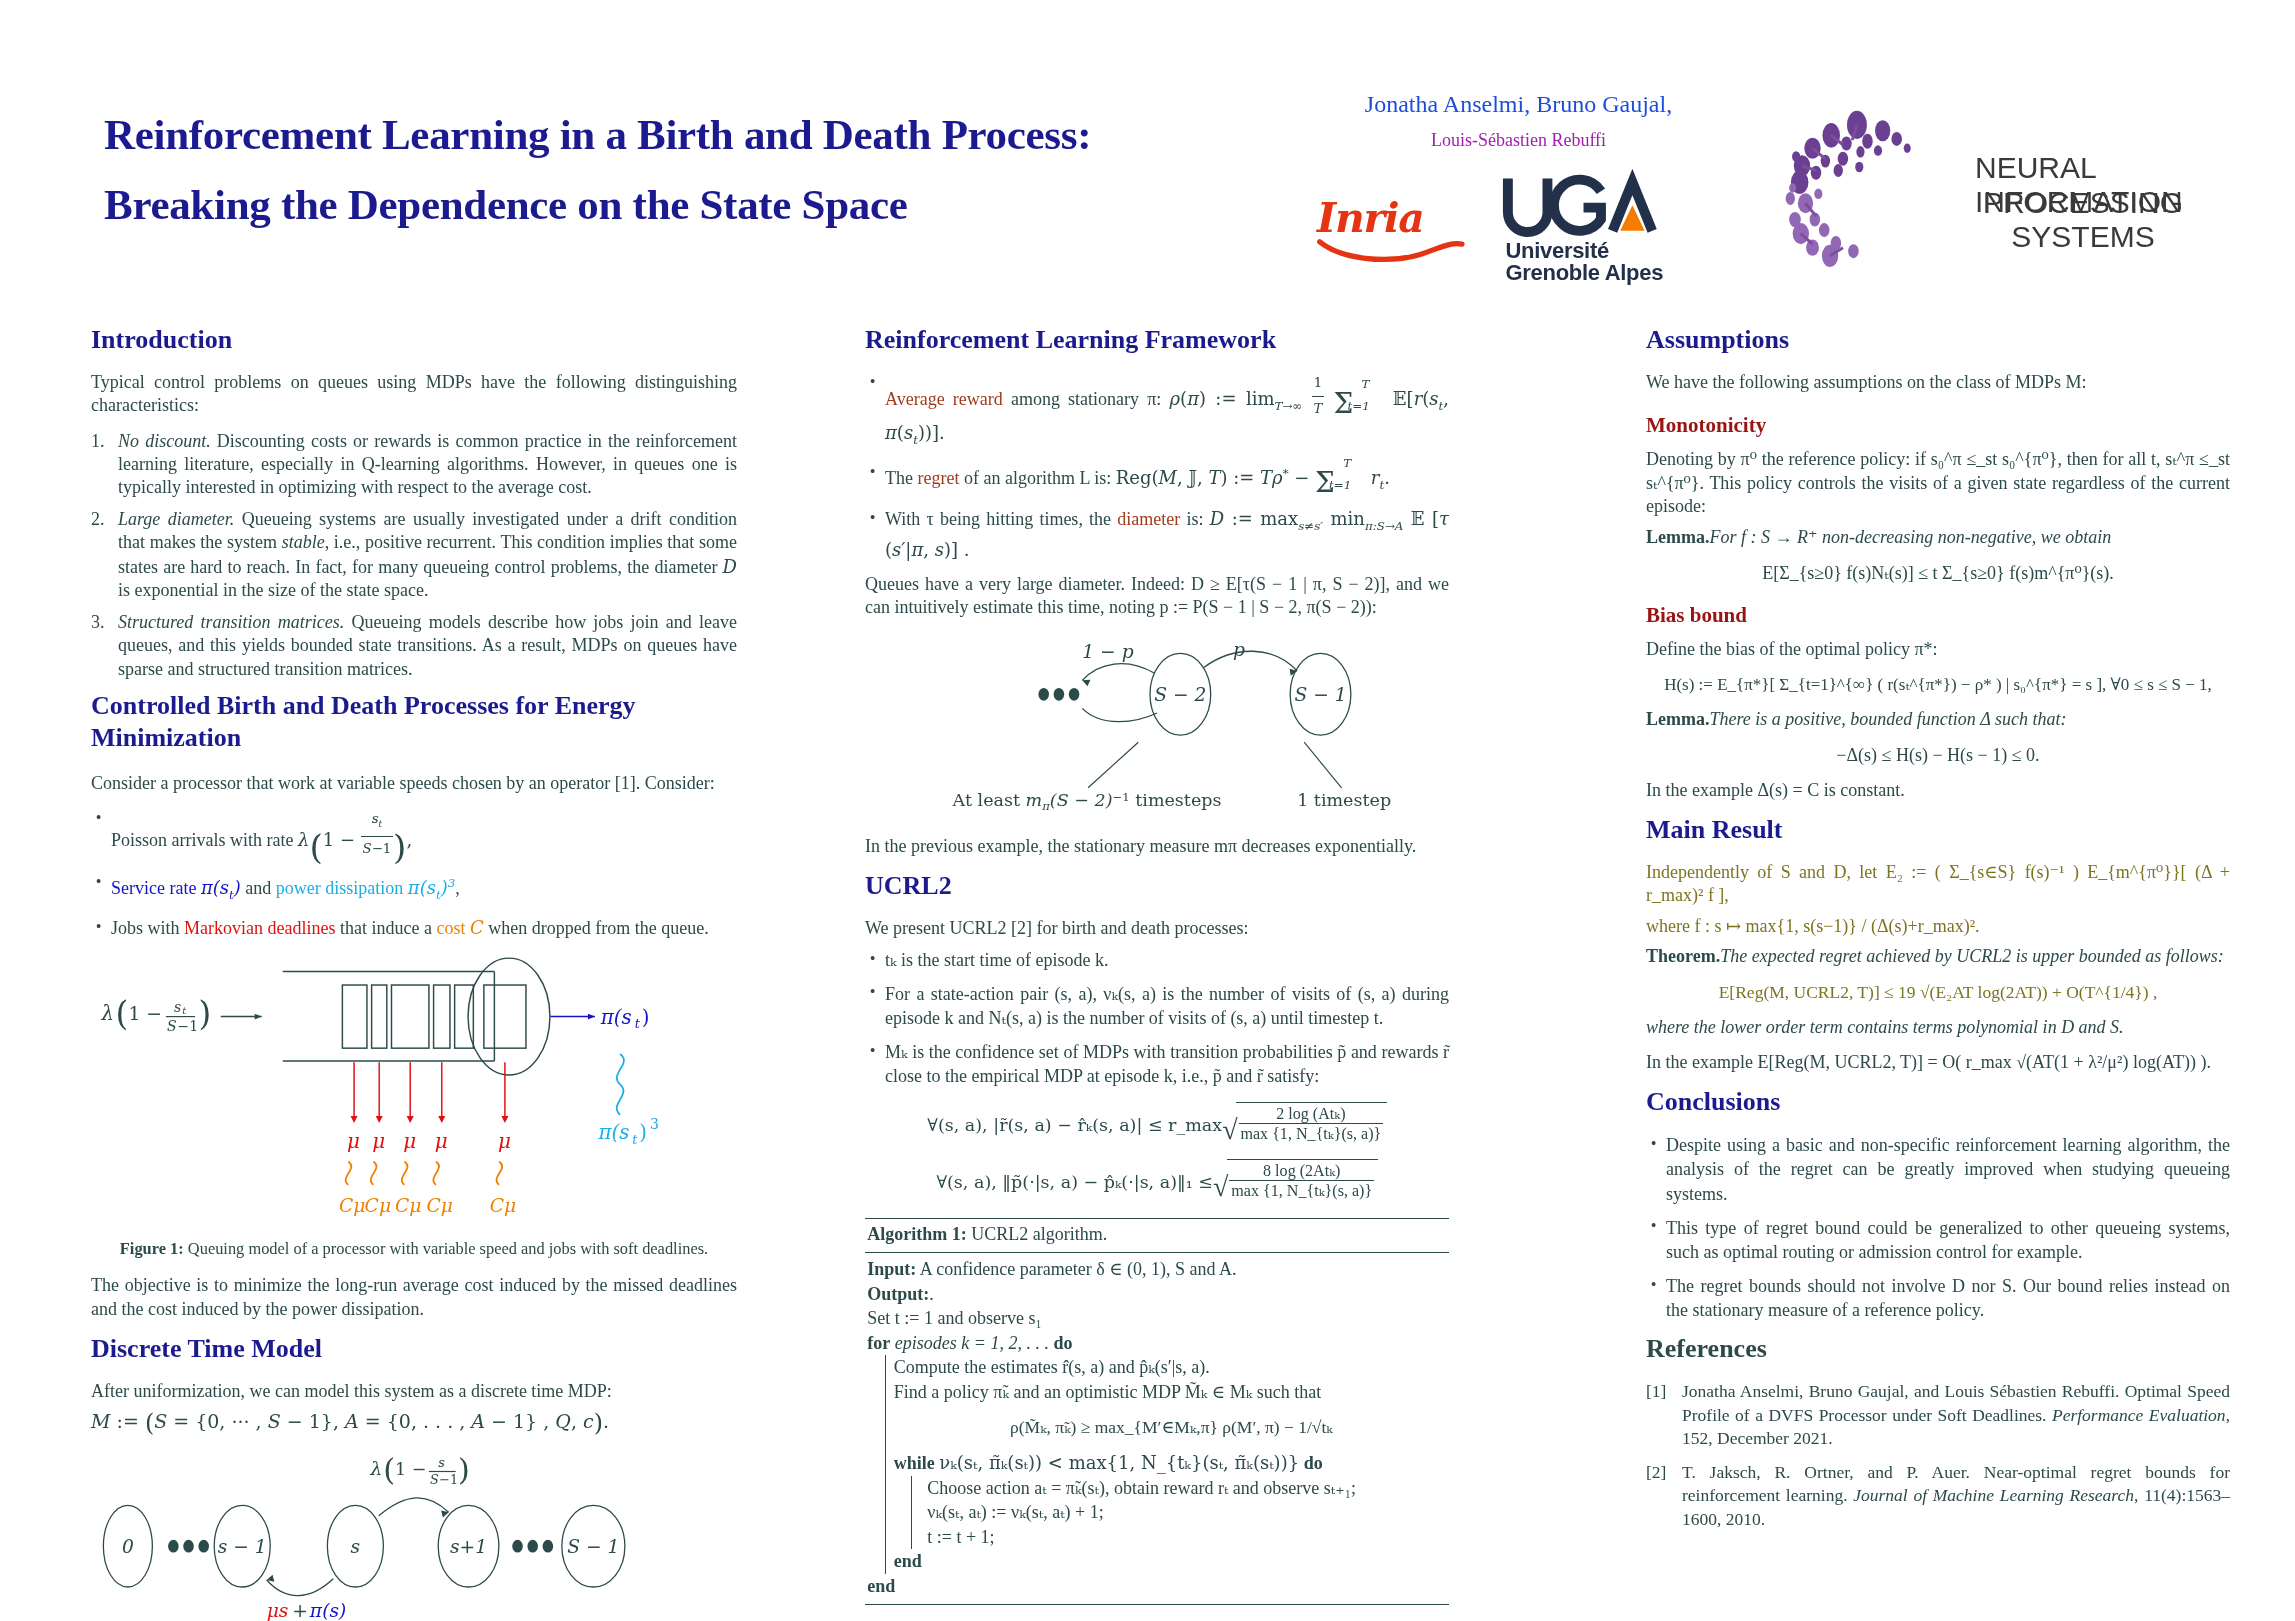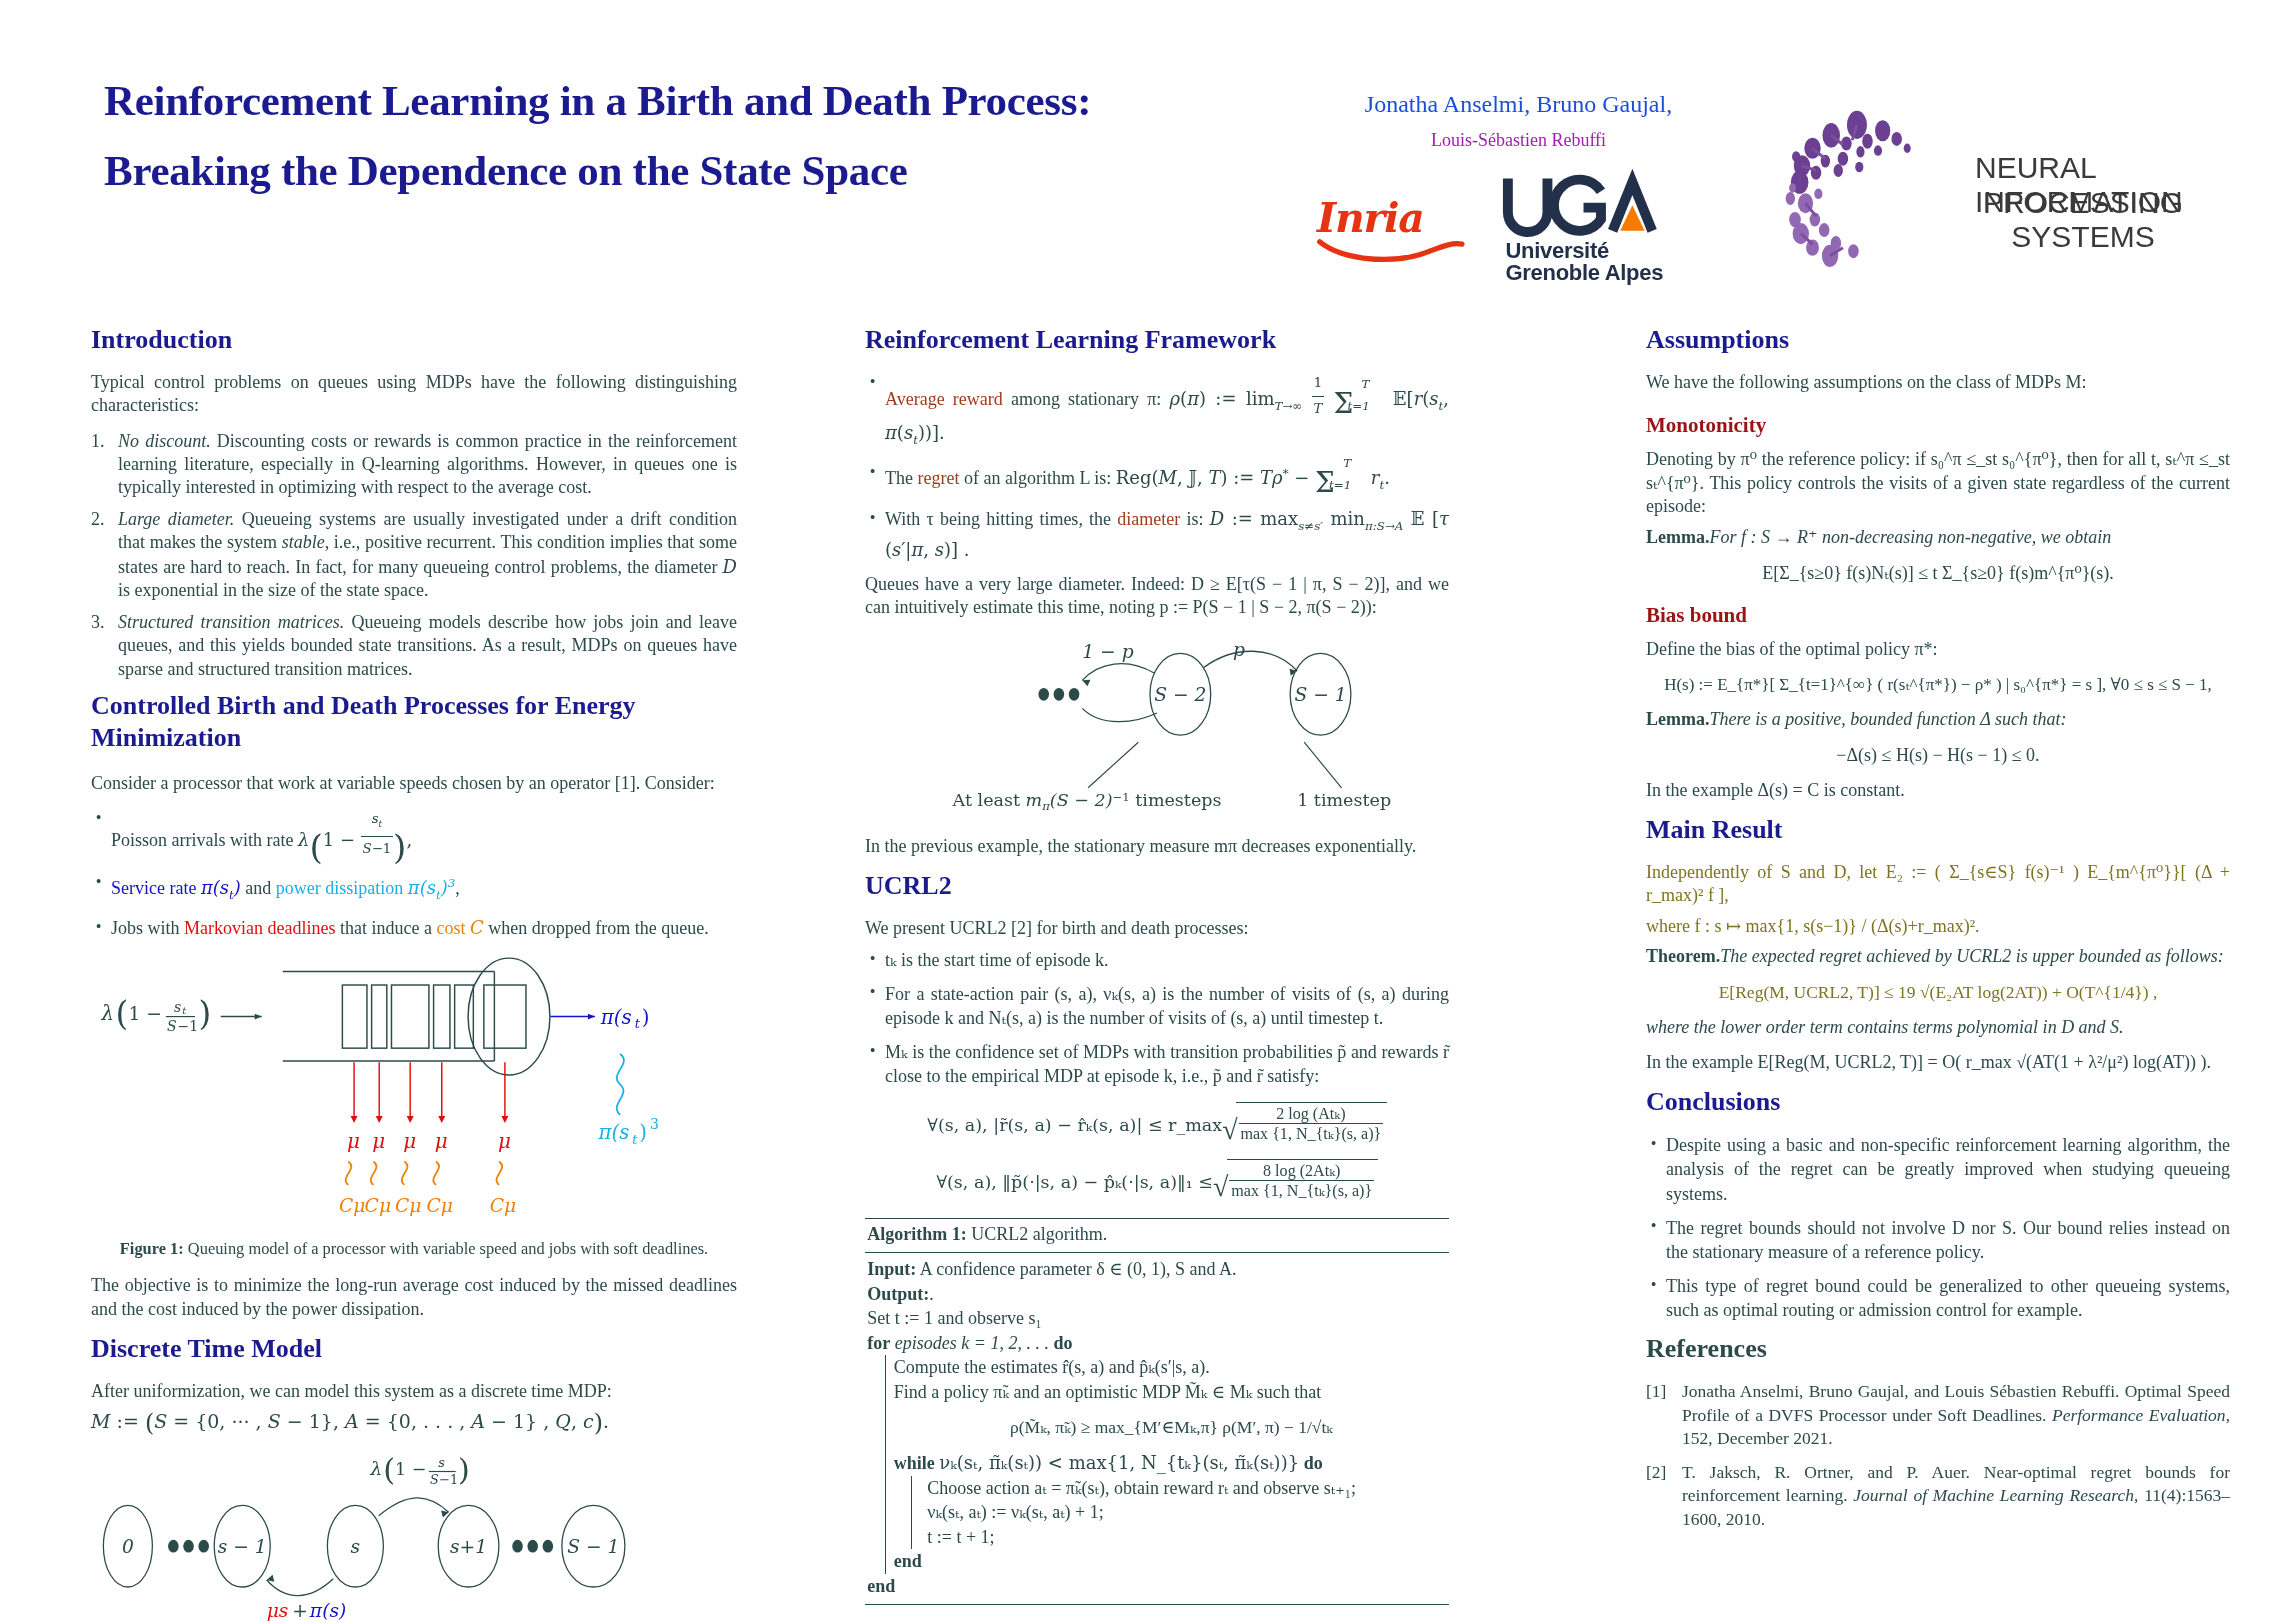--- a/index.html
+++ b/index.html
@@ -7,21 +7,21 @@
   body{
     width:2295px;height:1622px;
     font-family:"Liberation Serif","DejaVu Serif",serif;
     color:#2c4a4a;
     overflow:hidden;
   }
   .poster{position:relative;width:2295px;height:1622px;}
 
   
   .header{position:absolute;left:0;top:0;width:2295px;height:292px;}
-  .title-block{position:absolute;left:104px;top:66px;width:1204px;}
+  .title-block{position:absolute;left:104px;top:100px;width:1204px;}
   .title-line{
     font-family:"Liberation Serif","DejaVu Serif",serif;
     font-weight:bold;font-size:43px;line-height:70px;
     color:#1b1b8f;letter-spacing:-0.3px;
   }
   .authors{position:absolute;left:1317px;top:86px;width:403px;text-align:center;}
   .authors .a1{font-size:24px;line-height:36px;color:#1d4ed8;}
   .authors .a2{font-size:18px;line-height:36px;color:#a21caf;font-weight:normal;}
 
   
@@ -613,22 +613,22 @@
     </p>
     <div class="dm c-olive" style="font-size:17.5px;">E[Reg(M, UCRL2, T)] ≤ 19 √(E₂AT log(2AT)) + O(T^{1/4}) ,</div>
     <p class="body">
       <em>where the lower order term contains terms polynomial in D and S.</em>
     </p>
     <p class="body">In the example E[Reg(M, UCRL2, T)] = O( r_max √(AT(1 + λ²/μ²) log(AT)) ).</p>
 
     <h2 class="sec">Conclusions</h2>
     <ul class="bul">
       <li>Despite using a basic and non-specific reinforcement learning algorithm, the analysis of the regret can be greatly improved when studying queueing systems.</li>
+      <li>This type of regret bound could be generalized to other queueing systems, such as optimal routing or admission control for example.</li>
       <li>The regret bounds should not involve D nor S. Our bound relies instead on the stationary measure of a reference policy.</li>
-      <li>This type of regret bound could be generalized to other queueing systems, such as optimal routing or admission control for example.</li>
     </ul>
 
     <h2 class="sec teal">References</h2>
     <ol class="refs">
       <li>
         <span>Jonatha Anselmi, Bruno Gaujal, and Louis Sébastien Rebuffi. Optimal Speed Profile of a DVFS Processor under Soft Deadlines.</span>
         <em>Performance Evaluation</em><span>, 152, December 2021.</span>
       </li>
       <li>
         <span>T. Jaksch, R. Ortner, and P. Auer. Near-optimal regret bounds for reinforcement learning.</span>

